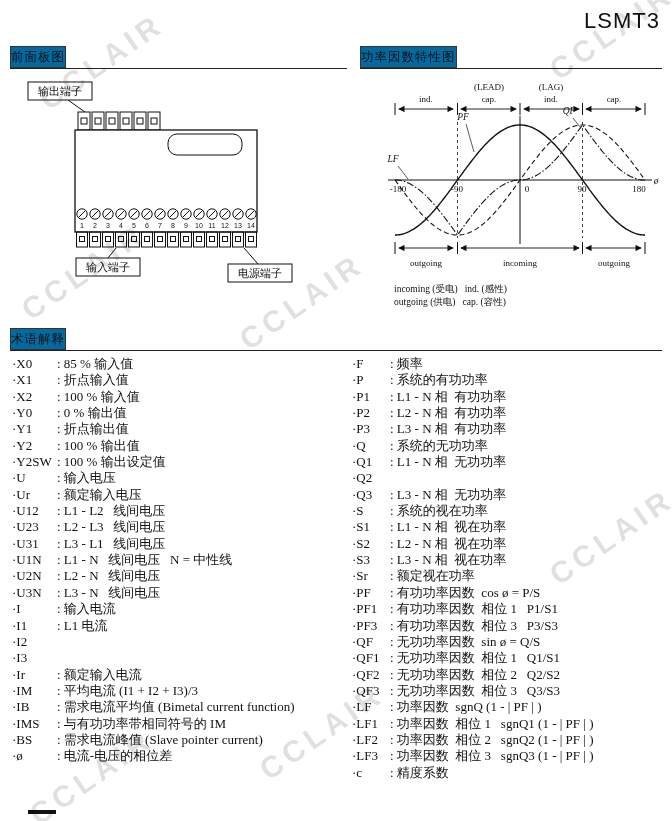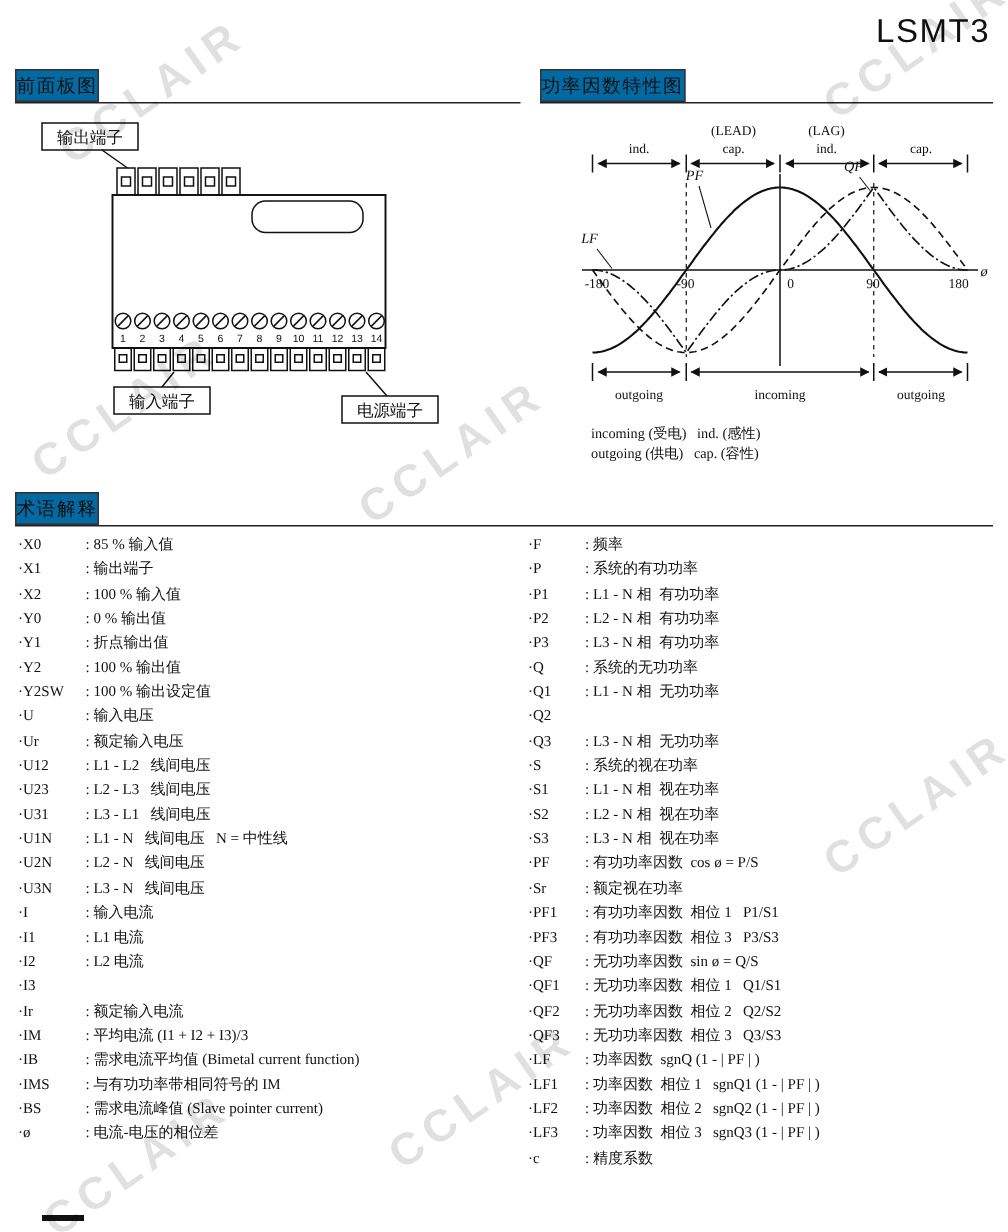--- a/index.html
+++ b/index.html
@@ -6,21 +6,21 @@
   body{position:relative;width:672px;height:821px;background:#ffffff;color:#111;
        font-family:"Liberation Serif","DejaVu Serif",serif;overflow:hidden}
   .title{position:absolute;top:8px;right:12px;font-family:"Liberation Sans","DejaVu Sans",sans-serif;
          font-size:22px;font-weight:normal;letter-spacing:1px}
   .sec{position:absolute;border-bottom:1px solid #222;height:22px}
   .hdr{display:inline-block;height:22px;line-height:20px;padding:0 0;background:#0369a1;
        border:1px solid #333;font-size:12.5px;box-sizing:border-box;letter-spacing:1px}
   .wm{position:absolute;transform:rotate(-35deg);font-family:"Liberation Sans",sans-serif;
       font-weight:bold;font-size:30px;letter-spacing:5px;color:rgba(0,0,0,0.12);
       pointer-events:none;z-index:5;white-space:nowrap}
-  .gloss{position:absolute;font-size:10px}
+  .gloss{position:absolute;font-size:13px}
   .g-row{display:flex;line-height:16.35px;white-space:pre}
   .g-term{flex:0 0 45px}
   .gloss.right .g-term{flex:0 0 38px}
   .g-def{flex:1}
   svg{position:absolute;overflow:visible}
   .ln{fill:none;stroke:#111;stroke-width:1}
   .fillw{fill:#fff;stroke:#111;stroke-width:1}
   .dash{fill:none;stroke:#111;stroke-width:0.8;stroke-dasharray:3,3}
   .arrow-line{stroke:#111;stroke-width:0.9;fill:none}
   .c-solid{fill:none;stroke:#111;stroke-width:1.4}
@@ -236,37 +236,37 @@
   <text class="cl" x="66" y="194">outgoing</text>
   <text class="cl" x="160" y="194">incoming</text>
   <text class="cl" x="254" y="194">outgoing</text>
 </svg>
 
 <div class="note" style="left:394px;top:283px">incoming (受电)   ind. (感性)</div>
 <div class="note" style="left:394px;top:296px">outgoing (供电)   cap. (容性)</div>
 
 <div id="gloss-left" class="gloss left" style="left:12px;top:356px;width:338px">
     <div class="g-row"><span class="g-term">·X0</span><span class="g-def">: 85 % 输入值</span></div>
-    <div class="g-row"><span class="g-term">·X1</span><span class="g-def">: 输出端子</span></div>
+    <div class="g-row"><span class="g-term">·X1</span><span class="g-def">: 折点输入值</span></div>
     <div class="g-row"><span class="g-term">·X2</span><span class="g-def">: 100 % 输入值</span></div>
     <div class="g-row"><span class="g-term">·Y0</span><span class="g-def">: 0 % 输出值</span></div>
     <div class="g-row"><span class="g-term">·Y1</span><span class="g-def">: 折点输出值</span></div>
     <div class="g-row"><span class="g-term">·Y2</span><span class="g-def">: 100 % 输出值</span></div>
     <div class="g-row"><span class="g-term">·Y2SW</span><span class="g-def">: 100 % 输出设定值</span></div>
     <div class="g-row"><span class="g-term">·U</span><span class="g-def">: 输入电压</span></div>
     <div class="g-row"><span class="g-term">·Ur</span><span class="g-def">: 额定输入电压</span></div>
     <div class="g-row"><span class="g-term">·U12</span><span class="g-def">: L1 - L2   线间电压</span></div>
     <div class="g-row"><span class="g-term">·U23</span><span class="g-def">: L2 - L3   线间电压</span></div>
     <div class="g-row"><span class="g-term">·U31</span><span class="g-def">: L3 - L1   线间电压</span></div>
     <div class="g-row"><span class="g-term">·U1N</span><span class="g-def">: L1 - N   线间电压   N = 中性线</span></div>
     <div class="g-row"><span class="g-term">·U2N</span><span class="g-def">: L2 - N   线间电压</span></div>
     <div class="g-row"><span class="g-term">·U3N</span><span class="g-def">: L3 - N   线间电压</span></div>
     <div class="g-row"><span class="g-term">·I</span><span class="g-def">: 输入电流</span></div>
     <div class="g-row"><span class="g-term">·I1</span><span class="g-def">: L1 电流</span></div>
-    <div class="g-row"><span class="g-term">·I2</span><span class="g-def">: L2 电流</span></div>
+    <div class="g-row"><span class="g-term">·I2</span></div>
     <div class="g-row"><span class="g-term">·I3</span></div>
     <div class="g-row"><span class="g-term">·Ir</span><span class="g-def">: 额定输入电流</span></div>
     <div class="g-row"><span class="g-term">·IM</span><span class="g-def">: 平均电流 (I1 + I2 + I3)/3</span></div>
     <div class="g-row"><span class="g-term">·IB</span><span class="g-def">: 需求电流平均值 (Bimetal current function)</span></div>
     <div class="g-row"><span class="g-term">·IMS</span><span class="g-def">: 与有功功率带相同符号的 IM</span></div>
     <div class="g-row"><span class="g-term">·BS</span><span class="g-def">: 需求电流峰值 (Slave pointer current)</span></div>
     <div class="g-row"><span class="g-term">·ø</span><span class="g-def">: 电流-电压的相位差</span></div>
   </div>
 <div id="gloss-right" class="gloss right" style="left:352px;top:356px;width:316px">
     <div class="g-row"><span class="g-term">·F</span><span class="g-def">: 频率</span></div>
@@ -275,22 +275,22 @@
     <div class="g-row"><span class="g-term">·P2</span><span class="g-def">: L2 - N 相  有功功率</span></div>
     <div class="g-row"><span class="g-term">·P3</span><span class="g-def">: L3 - N 相  有功功率</span></div>
     <div class="g-row"><span class="g-term">·Q</span><span class="g-def">: 系统的无功功率</span></div>
     <div class="g-row"><span class="g-term">·Q1</span><span class="g-def">: L1 - N 相  无功功率</span></div>
     <div class="g-row"><span class="g-term">·Q2</span></div>
     <div class="g-row"><span class="g-term">·Q3</span><span class="g-def">: L3 - N 相  无功功率</span></div>
     <div class="g-row"><span class="g-term">·S</span><span class="g-def">: 系统的视在功率</span></div>
     <div class="g-row"><span class="g-term">·S1</span><span class="g-def">: L1 - N 相  视在功率</span></div>
     <div class="g-row"><span class="g-term">·S2</span><span class="g-def">: L2 - N 相  视在功率</span></div>
     <div class="g-row"><span class="g-term">·S3</span><span class="g-def">: L3 - N 相  视在功率</span></div>
+    <div class="g-row"><span class="g-term">·Sr</span><span class="g-def">: 额定视在功率</span></div>
     <div class="g-row"><span class="g-term">·PF</span><span class="g-def">: 有功功率因数  cos ø = P/S</span></div>
-    <div class="g-row"><span class="g-term">·Sr</span><span class="g-def">: 额定视在功率</span></div>
     <div class="g-row"><span class="g-term">·PF1</span><span class="g-def">: 有功功率因数  相位 1   P1/S1</span></div>
     <div class="g-row"><span class="g-term">·PF3</span><span class="g-def">: 有功功率因数  相位 3   P3/S3</span></div>
     <div class="g-row"><span class="g-term">·QF</span><span class="g-def">: 无功功率因数  sin ø = Q/S</span></div>
     <div class="g-row"><span class="g-term">·QF1</span><span class="g-def">: 无功功率因数  相位 1   Q1/S1</span></div>
     <div class="g-row"><span class="g-term">·QF2</span><span class="g-def">: 无功功率因数  相位 2   Q2/S2</span></div>
     <div class="g-row"><span class="g-term">·QF3</span><span class="g-def">: 无功功率因数  相位 3   Q3/S3</span></div>
     <div class="g-row"><span class="g-term">·LF</span><span class="g-def">: 功率因数  sgnQ (1 - | PF | )</span></div>
     <div class="g-row"><span class="g-term">·LF1</span><span class="g-def">: 功率因数  相位 1   sgnQ1 (1 - | PF | )</span></div>
     <div class="g-row"><span class="g-term">·LF2</span><span class="g-def">: 功率因数  相位 2   sgnQ2 (1 - | PF | )</span></div>
     <div class="g-row"><span class="g-term">·LF3</span><span class="g-def">: 功率因数  相位 3   sgnQ3 (1 - | PF | )</span></div>

